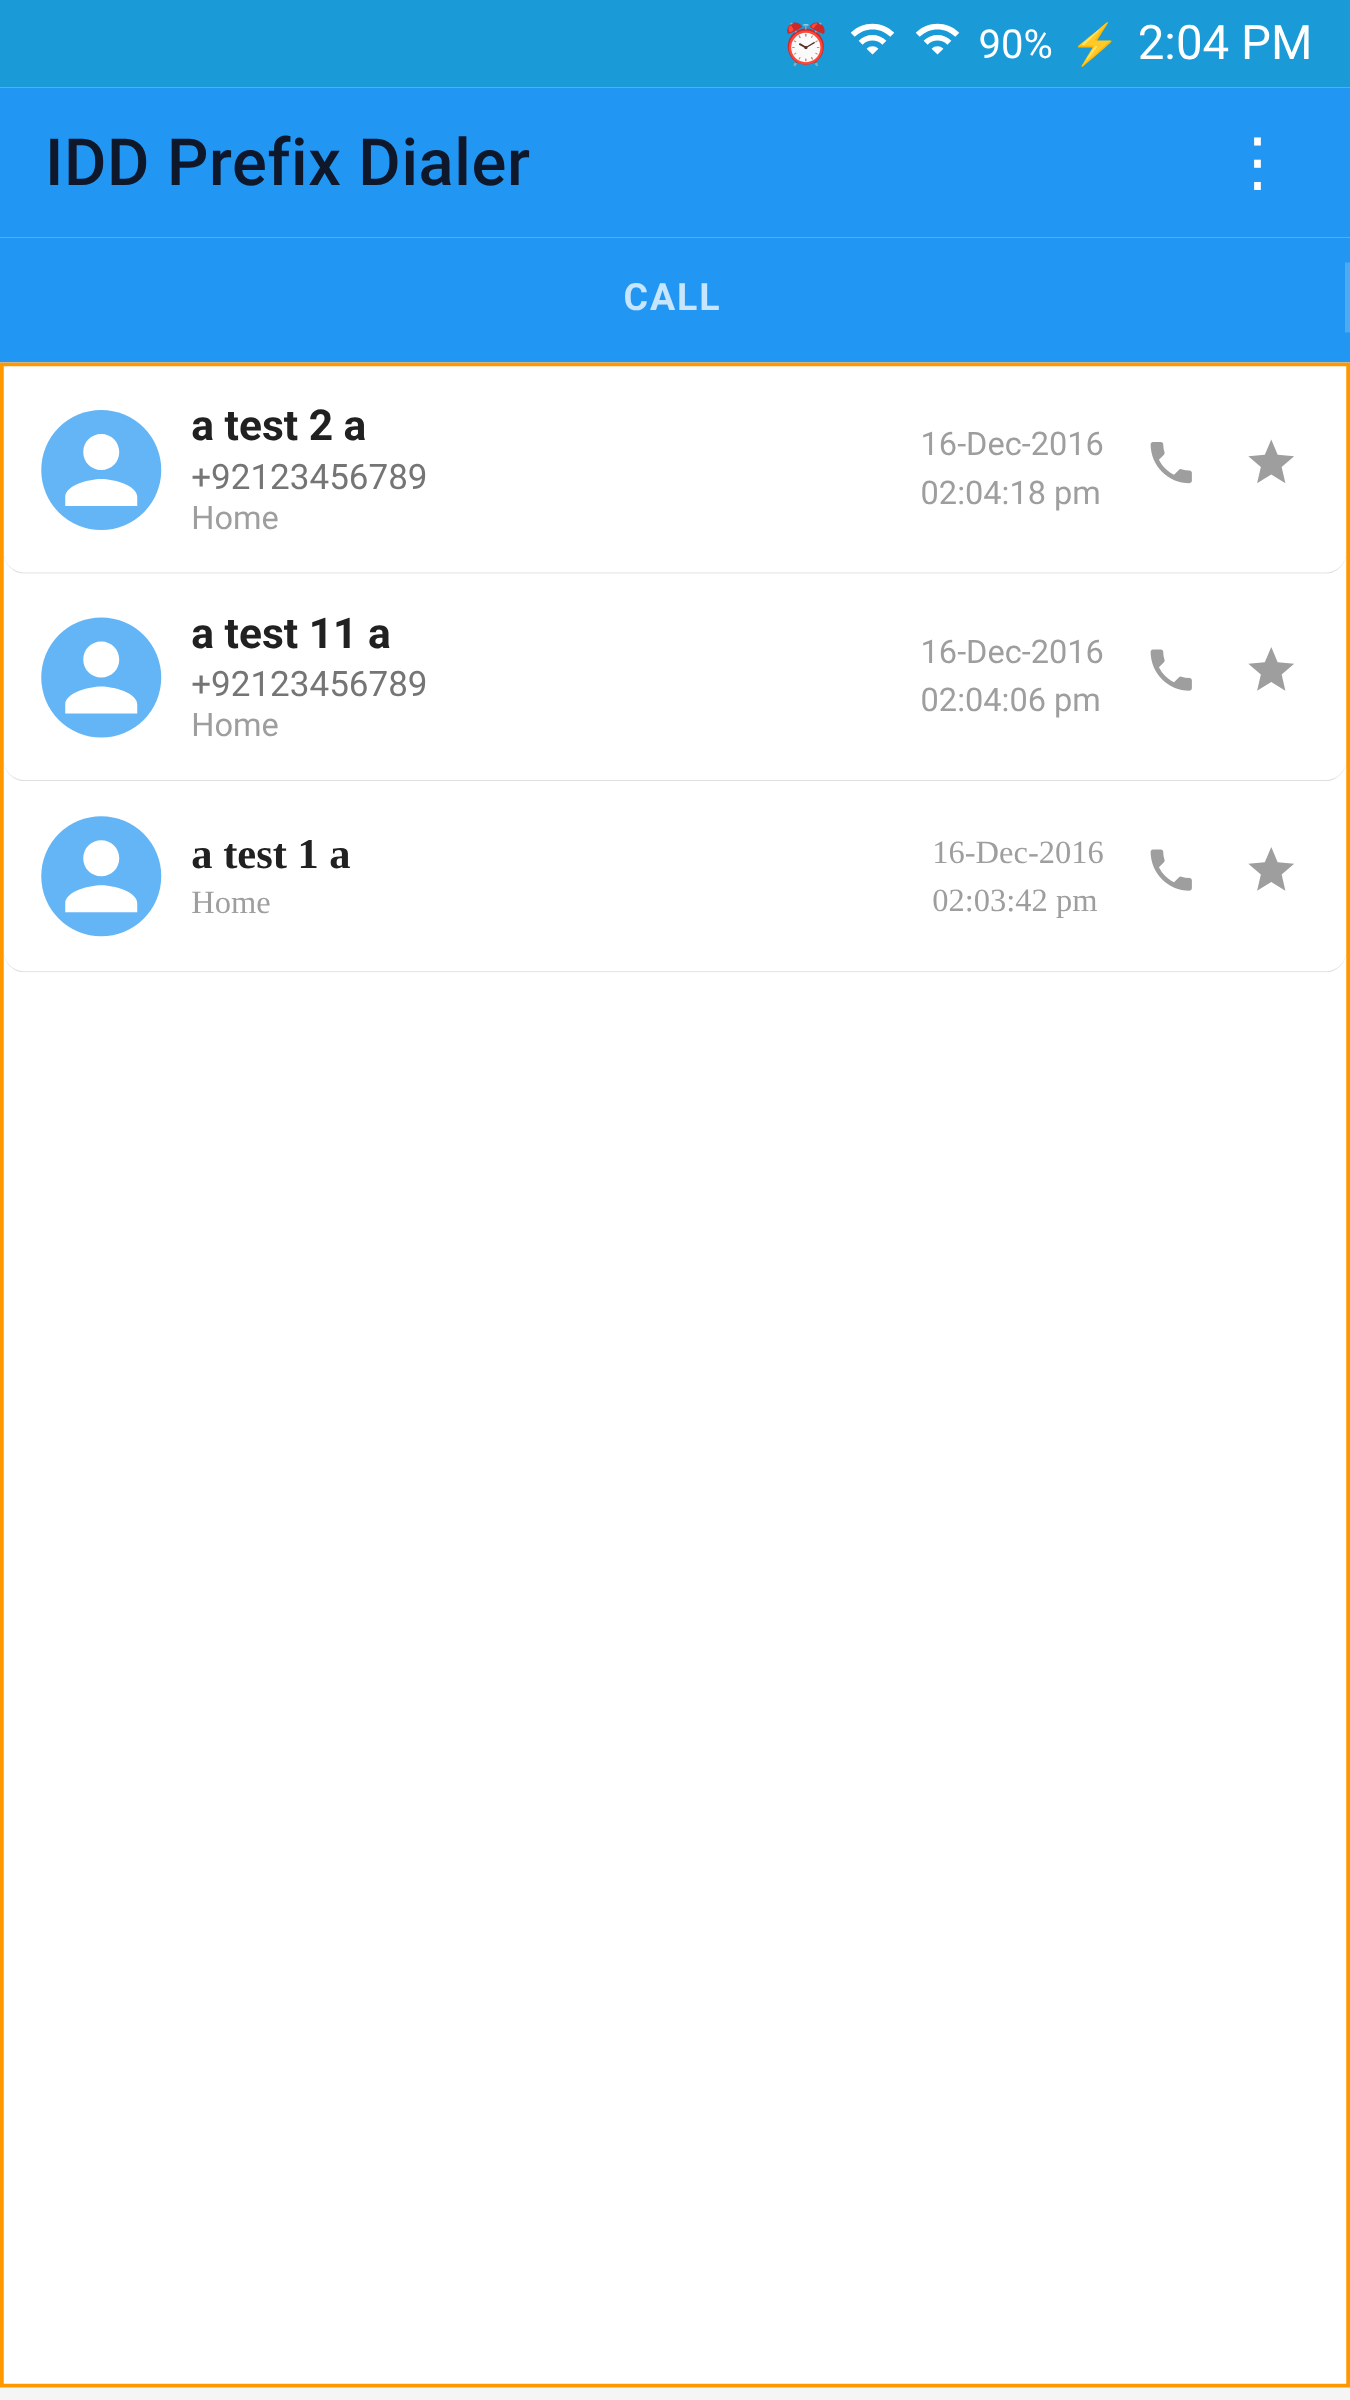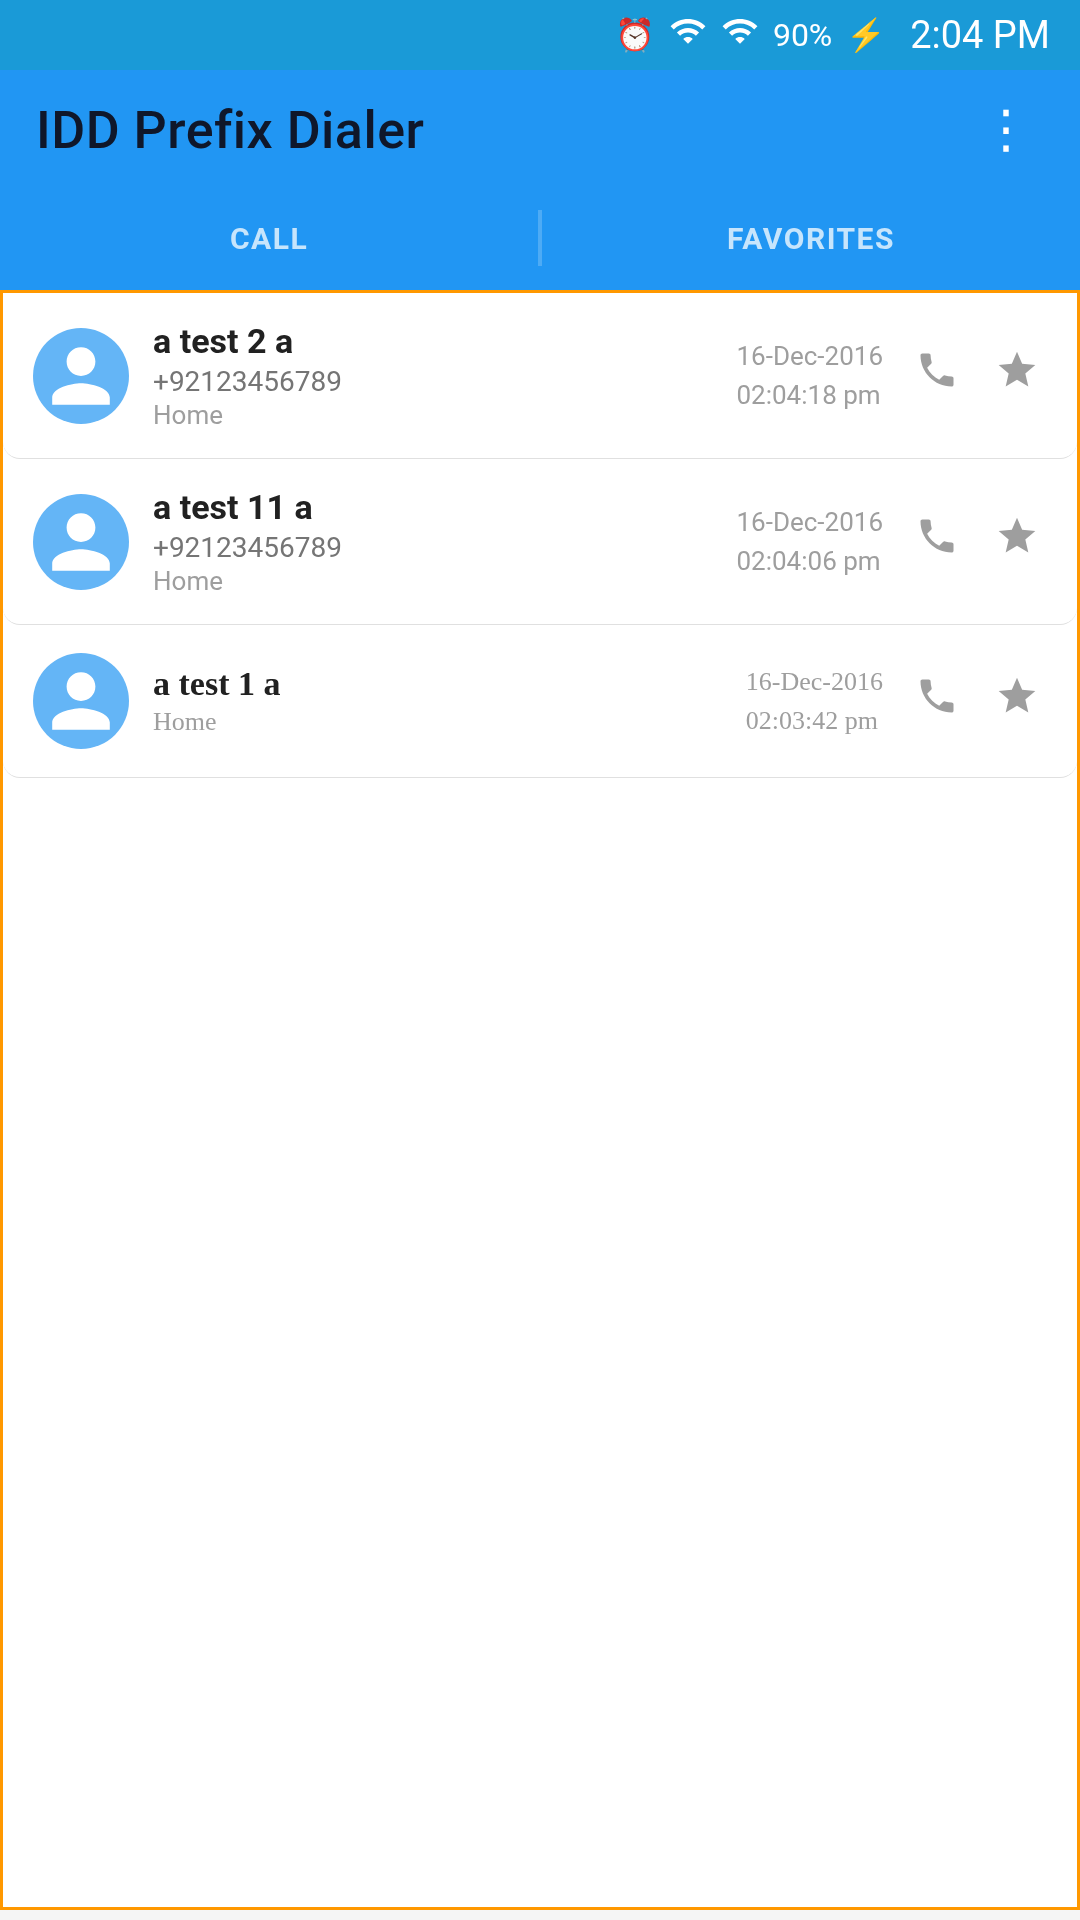--- a/index.html
+++ b/index.html
@@ -28,21 +28,20 @@
       gap: 14px;
     }
     .status-icon {
       color: white;
       font-size: 32px;
     }
     .status-time {
       color: white;
       font-size: 38px;
       font-weight: 400;
-      margin-left: 10px;
     }
     .status-battery {
       color: white;
       font-size: 32px;
     }
 
     
     .app-bar {
       background: #2196f3;
       height: 120px;
@@ -219,21 +218,20 @@
 
 <div class="app-bar">
   <span class="app-title">IDD Prefix Dialer</span>
   <span class="overflow-menu-btn">⋮</span>
 </div>
 
 <div class="tab-bar">
   <div class="tab">CALL</div>
   <div class="tab-divider"></div>
   <div class="tab-divider"></div>
-  <div class="tab">FAVORITES</div>
 </div>
 
 <div class="content-area">
   <ul class="call-list" id="call-list">
   <li class="call-item">
       <div class="avatar">
         <svg viewBox="0 0 24 24" fill="white">
           <path d="M12 12c2.7 0 4.8-2.1 4.8-4.8S14.7 2.4 12 2.4 7.2 4.5 7.2 7.2 9.3 12 12 12zm0 2.4c-3.2 0-9.6 1.6-9.6 4.8v2.4h19.2v-2.4c0-3.2-6.4-4.8-9.6-4.8z"></path>
         </svg>
       </div>

